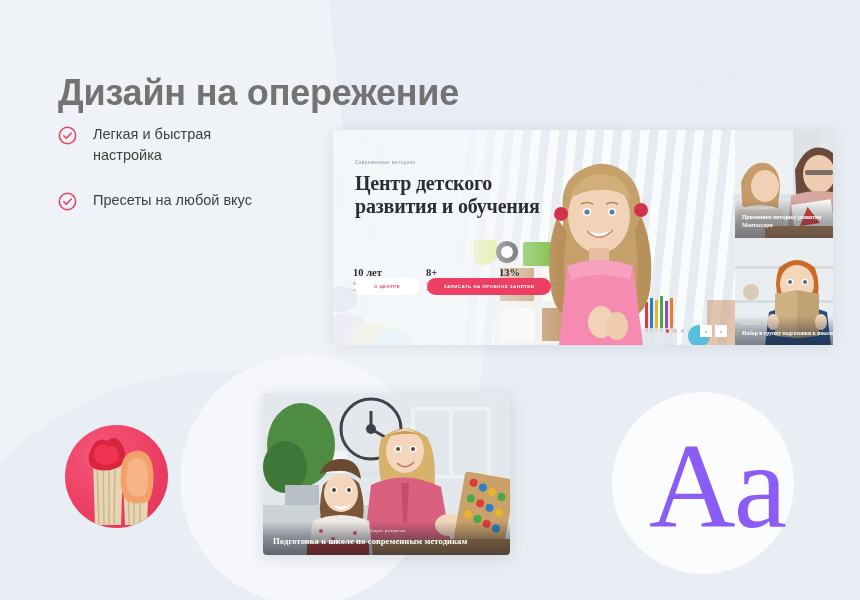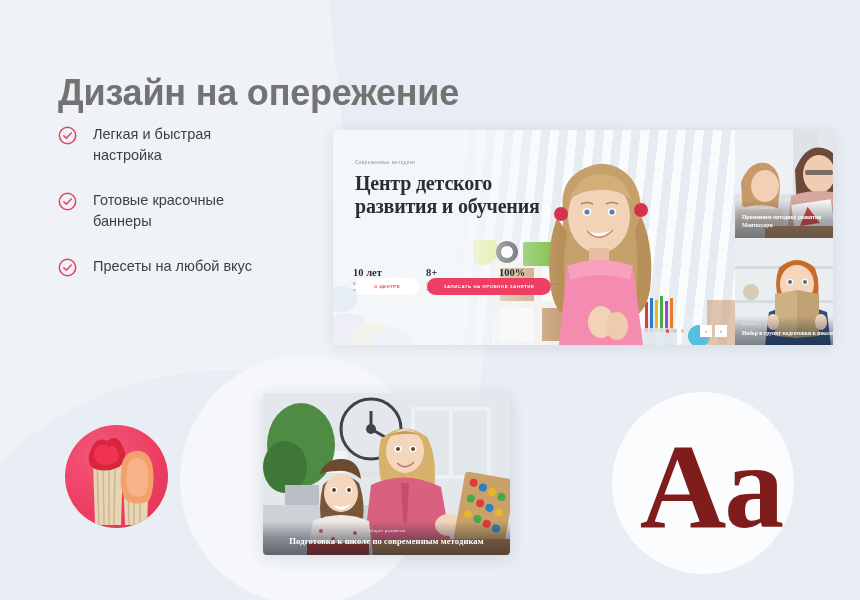--- a/index.html
+++ b/index.html
@@ -255,21 +255,21 @@
   }
   .promo-eyebrow {
     font-size: 4.4px; color: #dfe2e7; letter-spacing: .3px;
     margin-bottom: 3px; text-align: center;
   }
   .promo-title {
     font-family: "Liberation Serif", serif;
     font-weight: bold;
     font-size: 8.6px;
     color: #ffffff;
-    text-align: center;
+    text-align: left;
     letter-spacing: .1px;
   }
 
   
   .paint-badge {
     position: absolute;
     left: 65px; top: 425px;
     width: 103px; height: 103px;
     border-radius: 50%;
     background: radial-gradient(circle at 35% 30%, #f4587a 0%, #ec3f63 55%, #e02f56 100%);
@@ -278,27 +278,27 @@
 
   
   .type-sample {
     position: absolute;
     left: 612px; top: 392px;
     width: 182px; height: 182px;
     display: flex; align-items: center; justify-content: center;
   }
   .type-glyphs {
     font-family: "Liberation Serif", serif;
-    font-weight: bold;
+    font-weight: normal;
     font-size: 120px;
     line-height: 1;
-    color: #7f1d1d;
+    color: #8b5cf6;
     letter-spacing: -2px;
     position: relative;
-    left: 8px;
+    left: 14px;
     top: 4px;
   }
 </style>
 </head>
 <body>
 
 <div class="bg-layer">
   <div class="bg-curve-top"></div>
   <div class="bg-curve-right"></div>
   <div class="bg-wedge"></div>
@@ -314,29 +314,20 @@
   <div class="feature-item">
     <span class="check-icon">
       <svg viewBox="0 0 20 20" width="19" height="19">
         <circle cx="10" cy="10" r="8.6" fill="none" stroke="#ec3f63" stroke-width="1.6"></circle>
         <path d="M6.1 10.3 L8.7 12.8 L14 7.3" fill="none" stroke="#ec3f63" stroke-width="1.6" stroke-linecap="round" stroke-linejoin="round"></path>
       </svg>
     </span>
     <span class="feature-label">Легкая и быстрая настройка</span>
   </div>
 
-  <div class="feature-item">
-    <span class="check-icon">
-      <svg viewBox="0 0 20 20" width="19" height="19">
-        <circle cx="10" cy="10" r="8.6" fill="none" stroke="#ec3f63" stroke-width="1.6"></circle>
-        <path d="M6.1 10.3 L8.7 12.8 L14 7.3" fill="none" stroke="#ec3f63" stroke-width="1.6" stroke-linecap="round" stroke-linejoin="round"></path>
-      </svg>
-    </span>
-    <span class="feature-label">Готовые красочные баннеры</span>
-  </div>
 
   <div class="feature-item">
     <span class="check-icon">
       <svg viewBox="0 0 20 20" width="19" height="19">
         <circle cx="10" cy="10" r="8.6" fill="none" stroke="#ec3f63" stroke-width="1.6"></circle>
         <path d="M6.1 10.3 L8.7 12.8 L14 7.3" fill="none" stroke="#ec3f63" stroke-width="1.6" stroke-linecap="round" stroke-linejoin="round"></path>
       </svg>
     </span>
     <span class="feature-label">Пресеты на любой вкус</span>
   </div>
@@ -430,21 +421,21 @@
     <div class="hero-stats">
       <div class="stat">
         <div class="stat-value">10 лет</div>
         <div class="stat-desc">Минимальный опыт работы педагогов нашего центра</div>
       </div>
       <div class="stat">
         <div class="stat-value">8+</div>
         <div class="stat-desc">Обучаем детей от 8 месяцев до 11 лет по современным методикам</div>
       </div>
       <div class="stat">
-        <div class="stat-value">100%</div>
+        <div class="stat-value">13%</div>
         <div class="stat-desc">Индивидуальный подход развития детей</div>
       </div>
     </div>
 
     <div class="hero-buttons">
       <div class="btn btn-ghost">О ЦЕНТРЕ</div>
       <div class="btn btn-primary">ЗАПИСАТЬ НА ПРОБНОЕ ЗАНЯТИЕ</div>
     </div>
 
     <div class="hero-controls">

